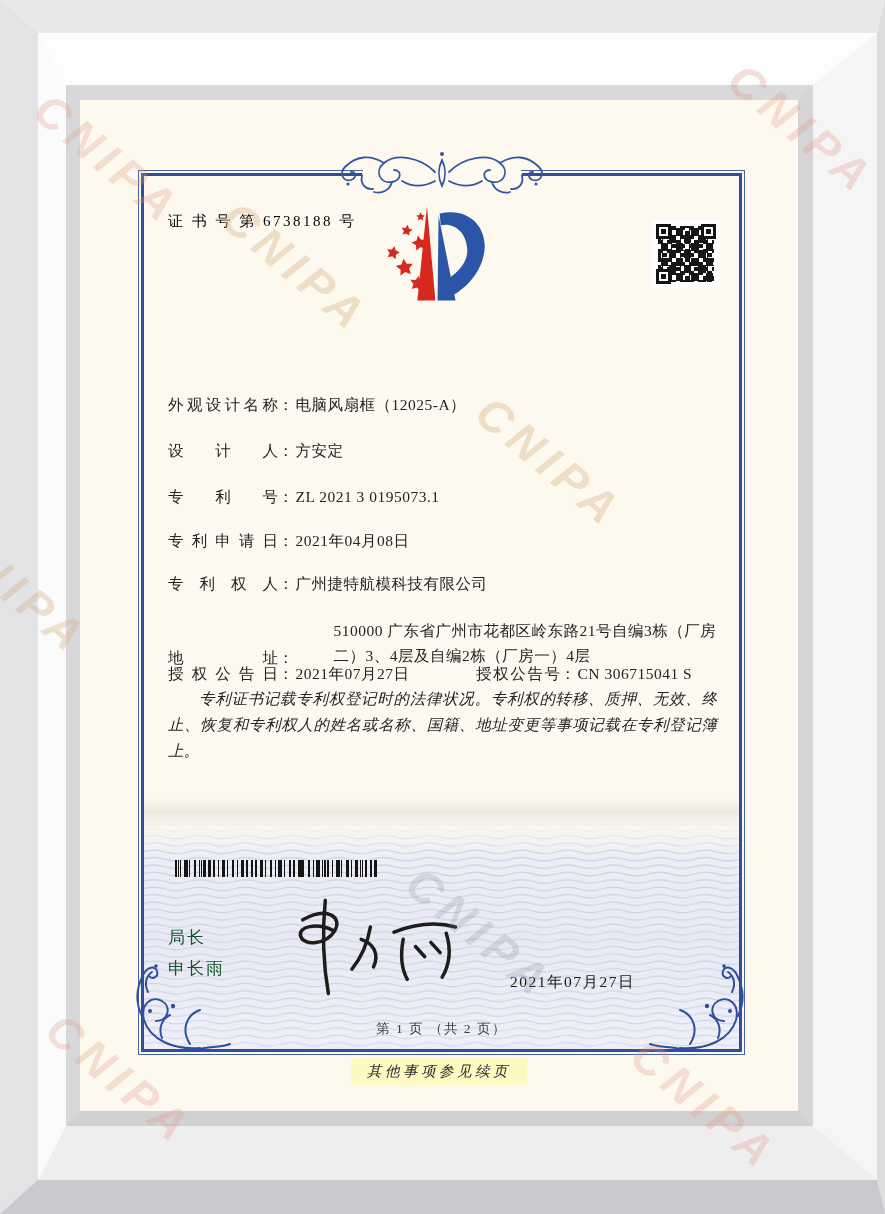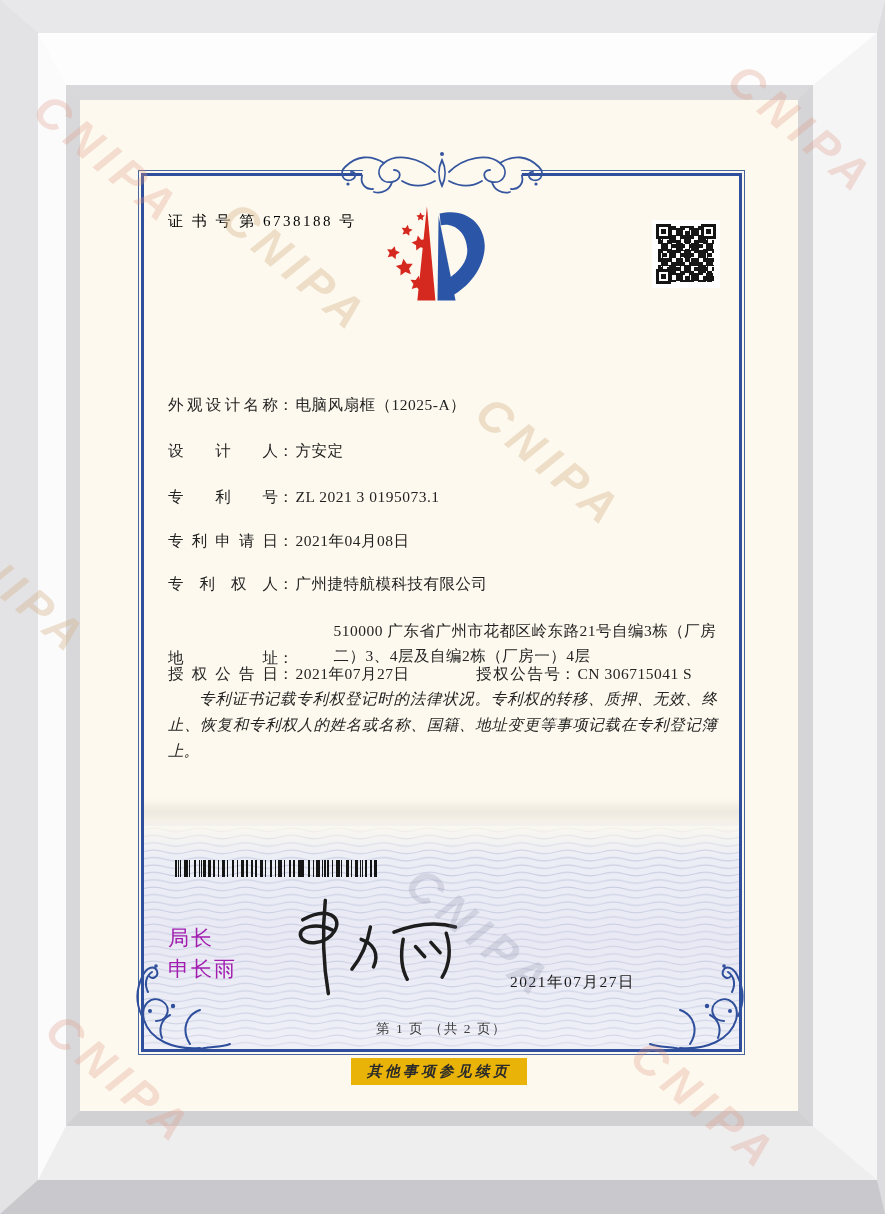--- a/index.html
+++ b/index.html
@@ -67,30 +67,30 @@
 
   .body-text { position:absolute; left:88px; top:586px; width:549px; font-size:15.5px;
     line-height:26px; font-style:italic; color:#242424; text-align:justify; }
   .body-text p { margin:0; text-indent:2em; }
 
   .barcode { position:absolute; left:95px; top:760px; width:202px; height:17px;
     background-image:
       repeating-linear-gradient(90deg,#151515 0 2px,rgba(0,0,0,0) 2px 5px,#151515 5px 6px,rgba(0,0,0,0) 6px 9px,#151515 9px 12px,rgba(0,0,0,0) 12px 14px,#151515 14px 15px,rgba(0,0,0,0) 15px 19px),
       repeating-linear-gradient(90deg,rgba(0,0,0,0) 0 3px,#151515 3px 4px,rgba(0,0,0,0) 4px 11px,#151515 11px 13px,rgba(0,0,0,0) 13px 23px); }
 
-  .signer { position:absolute; left:88px; top:822px; font-size:21px; letter-spacing:2px;
-    line-height:31px; color:#a21caf; font-family:"Liberation Sans", sans-serif; }
+  .signer { position:absolute; left:88px; top:822px; font-size:17px; letter-spacing:2px;
+    line-height:31px; color:#14532d; font-family:"Liberation Sans", sans-serif; }
   .signature { position:absolute; left:192px; top:788px; }
   .issue-date { position:absolute; left:430px; top:872px; font-size:15.5px; letter-spacing:1.5px; color:#1b1b1b; }
 
   .page-info { position:absolute; left:58px; top:920px; width:607px; text-align:center;
     font-size:13.5px; letter-spacing:1.5px; color:#404040; }
   .cont-note { position:absolute; left:0; top:958px; width:718px; text-align:center; }
-  .cont-note span { display:inline-block; background:#eab308; padding:4px 16px;
-    font-style:italic; font-size:14.5px; letter-spacing:3.5px; color:#2a2a2a;font-weight:bold; }
+  .cont-note span { display:inline-block; background:#fef9c3; padding:4px 16px;
+    font-style:italic; font-size:14.5px; letter-spacing:3.5px; color:#2a2a2a; }
 
   
   .wm { position:absolute; z-index:40; font-family:"Liberation Sans", sans-serif;
     font-weight:bold; font-style:italic; font-size:46px; letter-spacing:7px;
     transform:rotate(40deg); transform-origin:left top; pointer-events:none; white-space:nowrap; }
   .wm-tan  { color:rgba(214,178,136,.38); }
   .wm-pink { color:rgba(226,152,132,.30); }
   .wm-gray { color:rgba(122,122,150,.20); }
 </style>
 </head>

